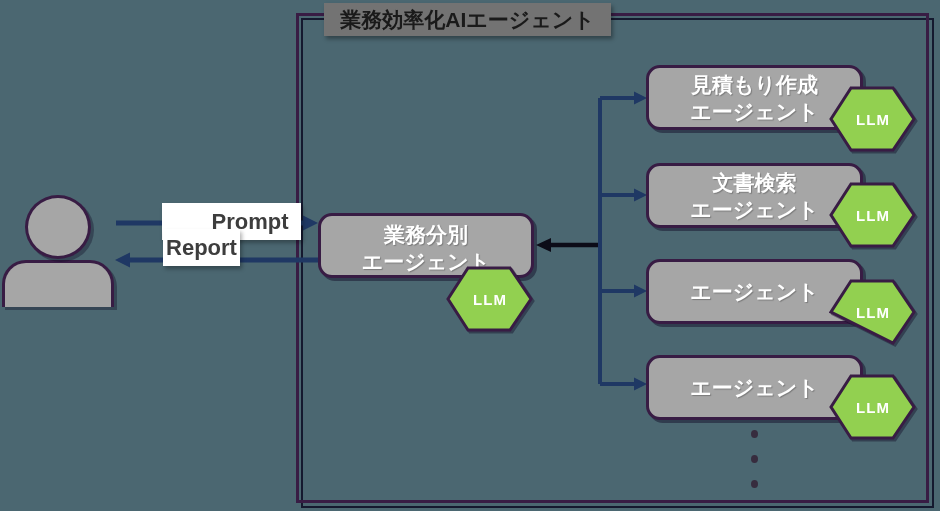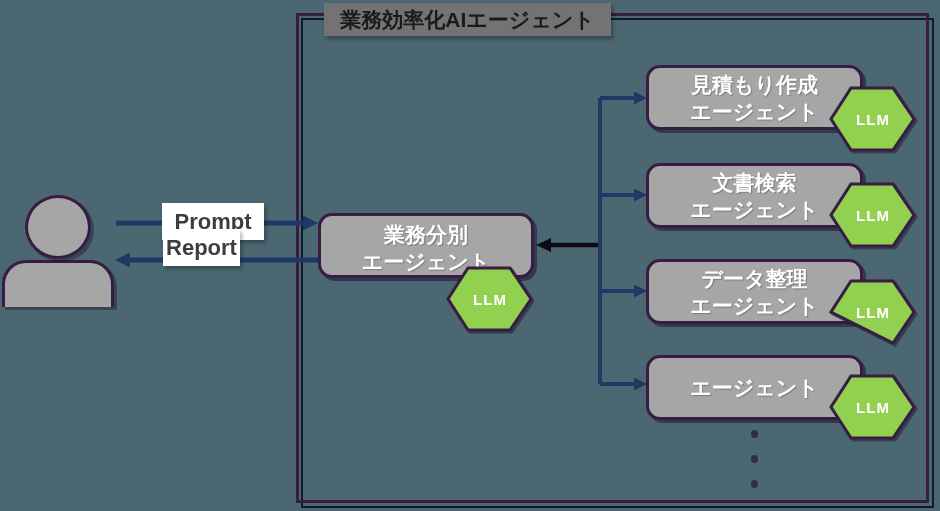--- a/index.html
+++ b/index.html
@@ -46,21 +46,21 @@
     border-radius:24px 24px 0 0; box-sizing:border-box;
     box-shadow: 3px 3px 0 rgba(15,8,35,0.35);
   }
   
   .io-label {
     position:absolute; background:#ffffff; z-index:5;
     display:flex; align-items:center; justify-content:center;
     font-size:22px; font-weight:bold; color:#3d3d3d;
     box-shadow: 2px 3px 4px rgba(0,0,0,0.3);
   }
-  .io-prompt { left:162px; top:203px; width:102px; height:37px; }
+  .io-prompt { left:162px; top:203px; width:102px; height:37px;padding-left:37px; }
   .io-report { left:163px; top:229px; width:77px;  height:37px; }
   
   .gbox {
     position:absolute; width:217px; height:65px;
     background:#a6a6a6; border:3px solid #381c44; border-radius:14px;
     box-sizing:border-box; z-index:4;
     display:flex; flex-direction:column; align-items:center; justify-content:center;
     color:#ffffff; font-weight:bold; font-size:21px; line-height:27px;
     text-align:center;
     box-shadow: 3px 3px 0 rgba(15,8,35,0.45);
@@ -168,21 +168,20 @@
     <span>エージェント</span>
   </div>
   <div class="hex hex-a2">
     <svg width="88" height="66">
         <polygon points="22,2 64,2 85,33 64,64 22,64 2,33" fill="#92d050" stroke="#381c44" stroke-width="3"></polygon>
       </svg>
     <span class="hex-label">LLM</span>
   </div>
 
   <div class="gbox agent-3">
-    <span>データ整理</span>
     <span>エージェント</span>
   </div>
   <div class="hex hex-a3">
     <svg width="88" height="66">
         <polygon points="22,2 64,2 85,33 64,64 2,33" fill="#92d050" stroke="#381c44" stroke-width="3"></polygon>
       </svg>
     <span class="hex-label">LLM</span>
   </div>
 
   <div class="gbox agent-4">

